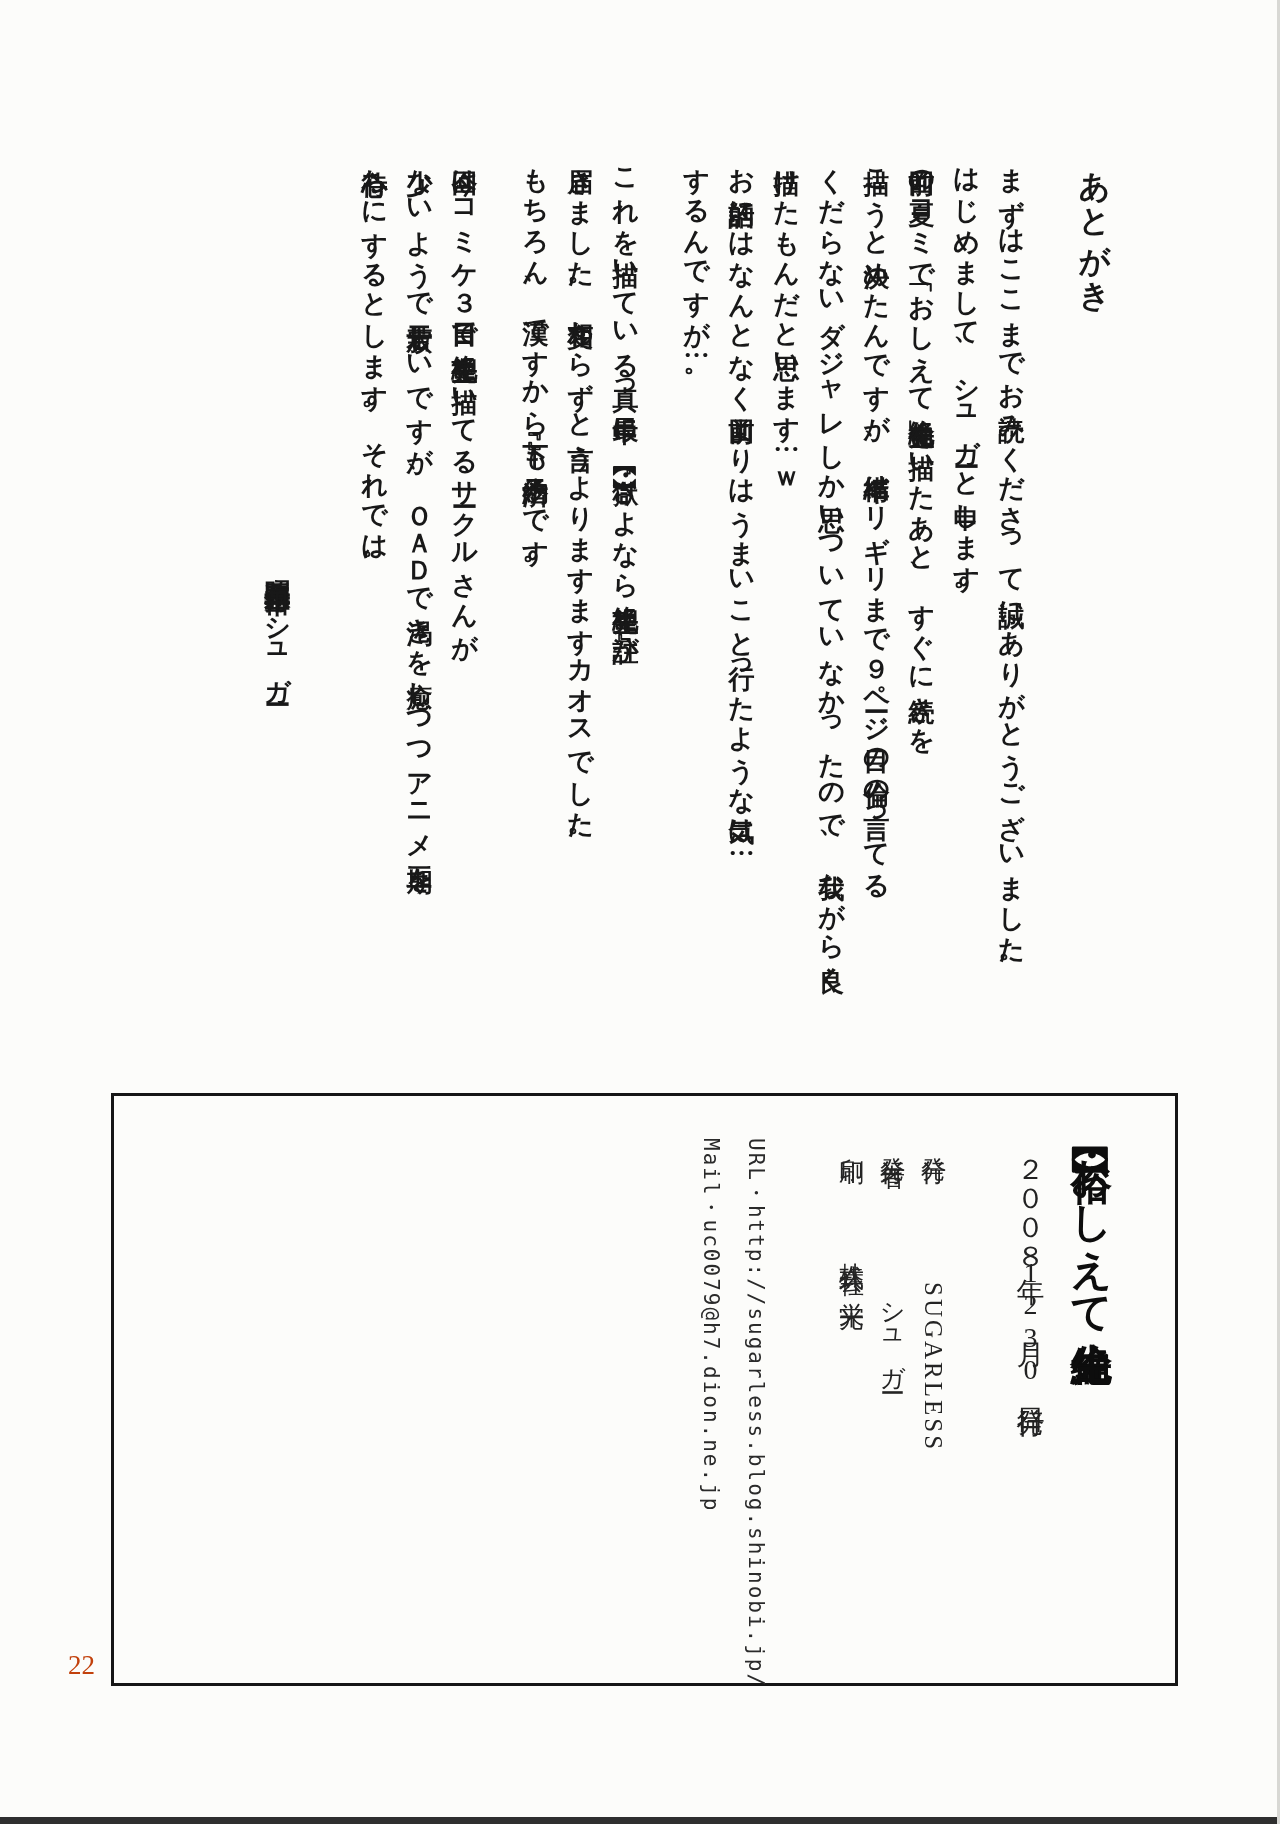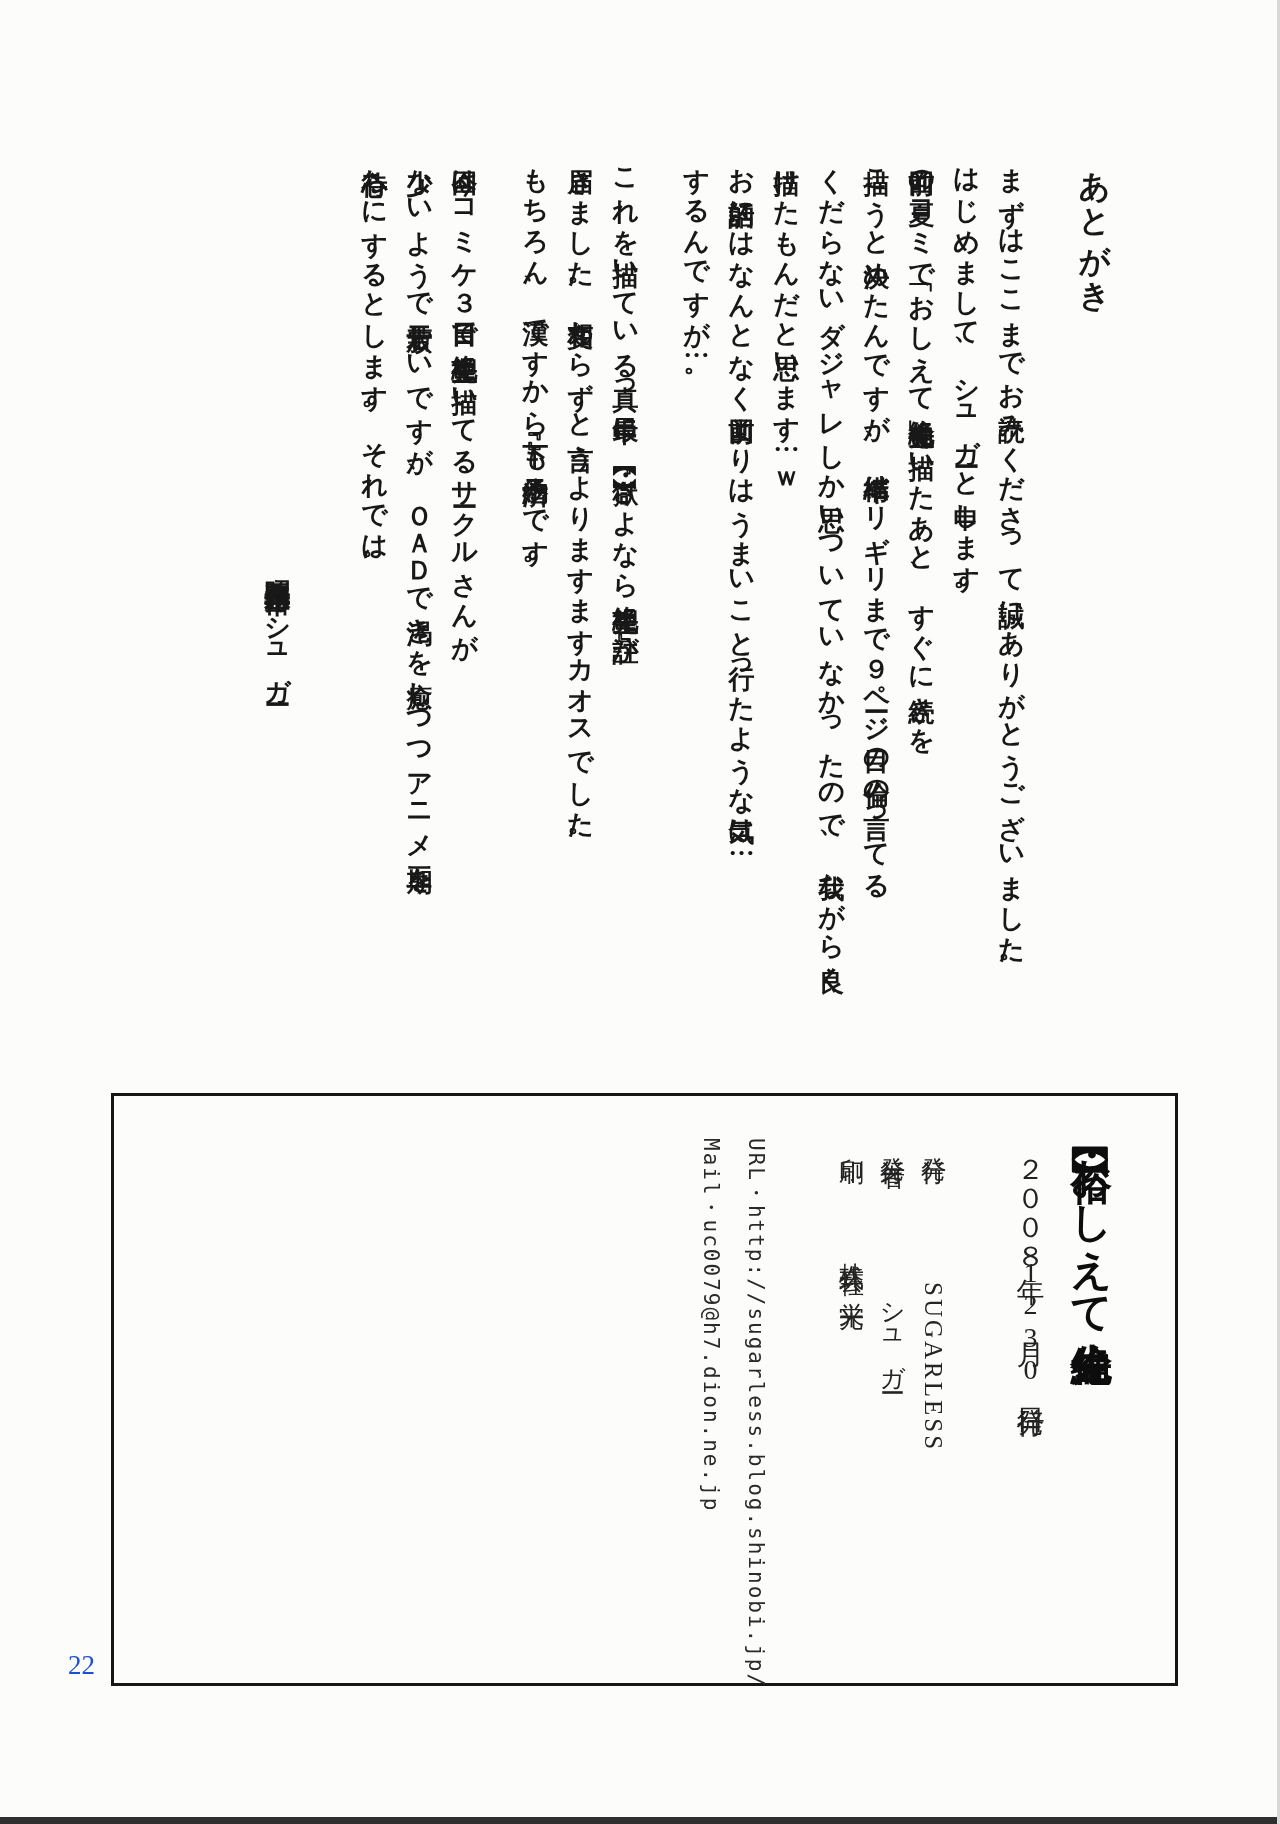--- a/index.html
+++ b/index.html
@@ -94,21 +94,21 @@
     color:#2a2a2a;
     top:42px;
   }
   .colo-net.url{ left:628px; }
   .colo-net.mail{ left:583px; }
   
   .page-number{
     position:absolute;
     left:68px; top:1650px;
     font-size:27px;
-    color:#1d4ed8;
+    color:#c2410c;
   }
   
   .scan-edge-bottom{
     position:absolute;
     left:0; bottom:0;
     width:1280px; height:7px;
     background:#2f2f2f;
   }
   .scan-edge-right{
     position:absolute;

